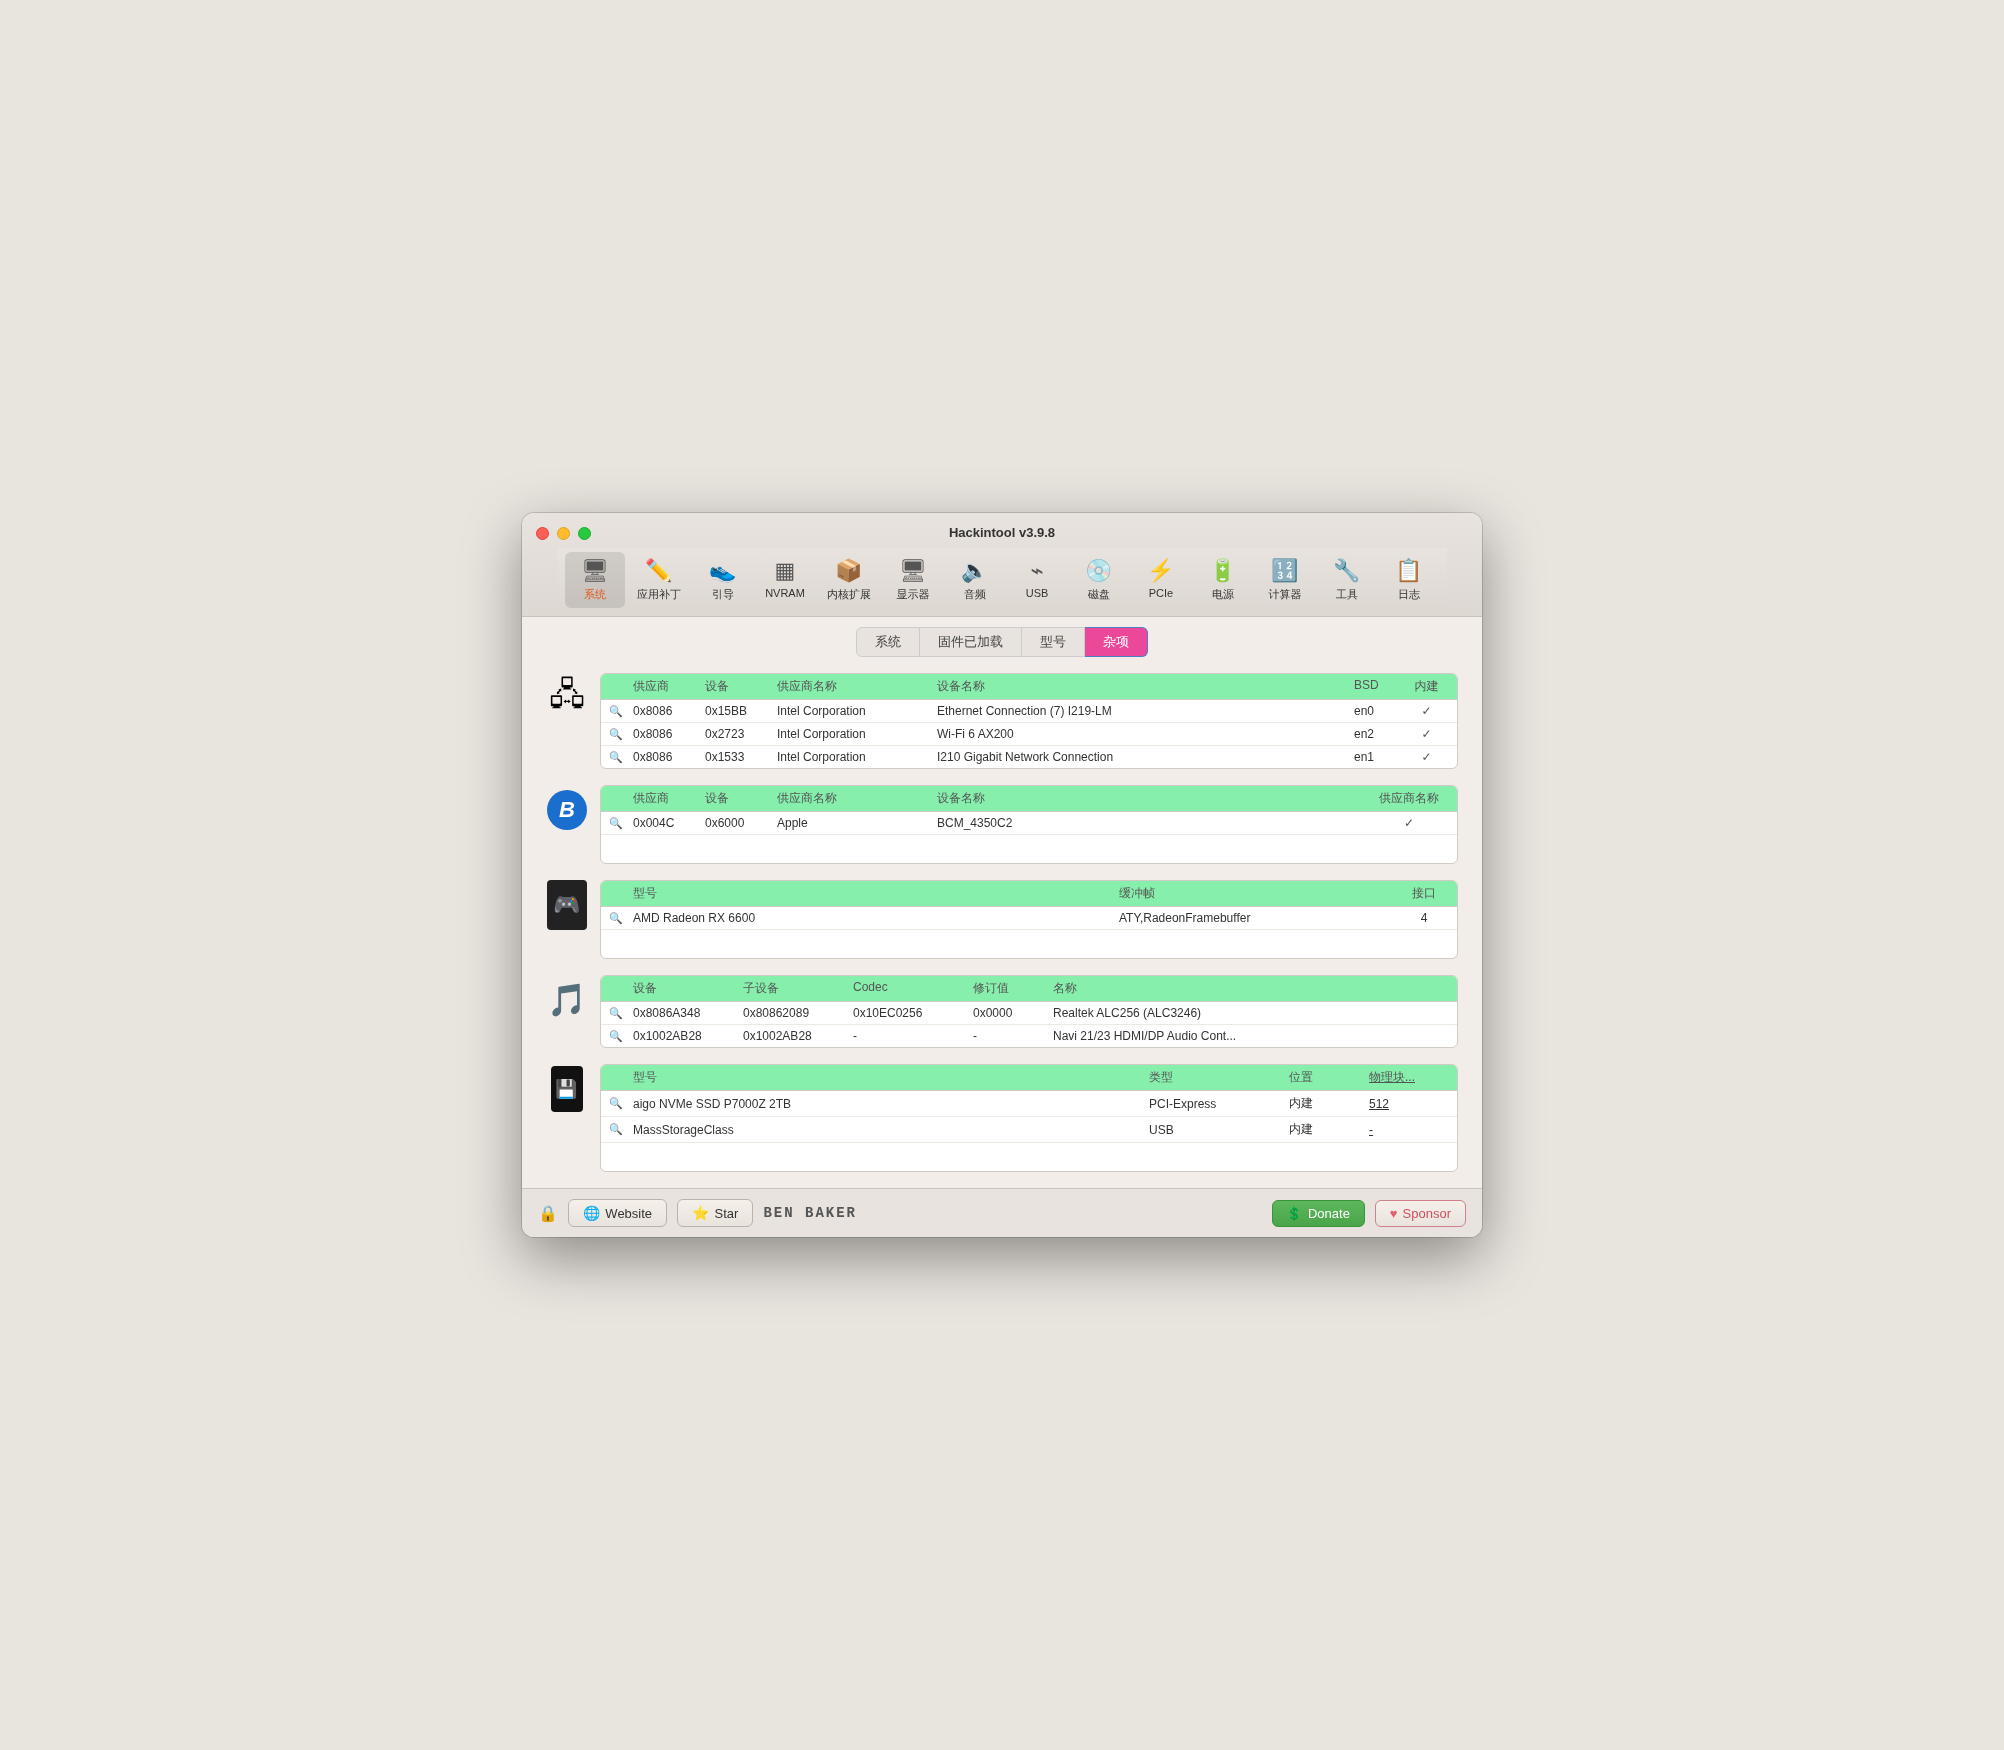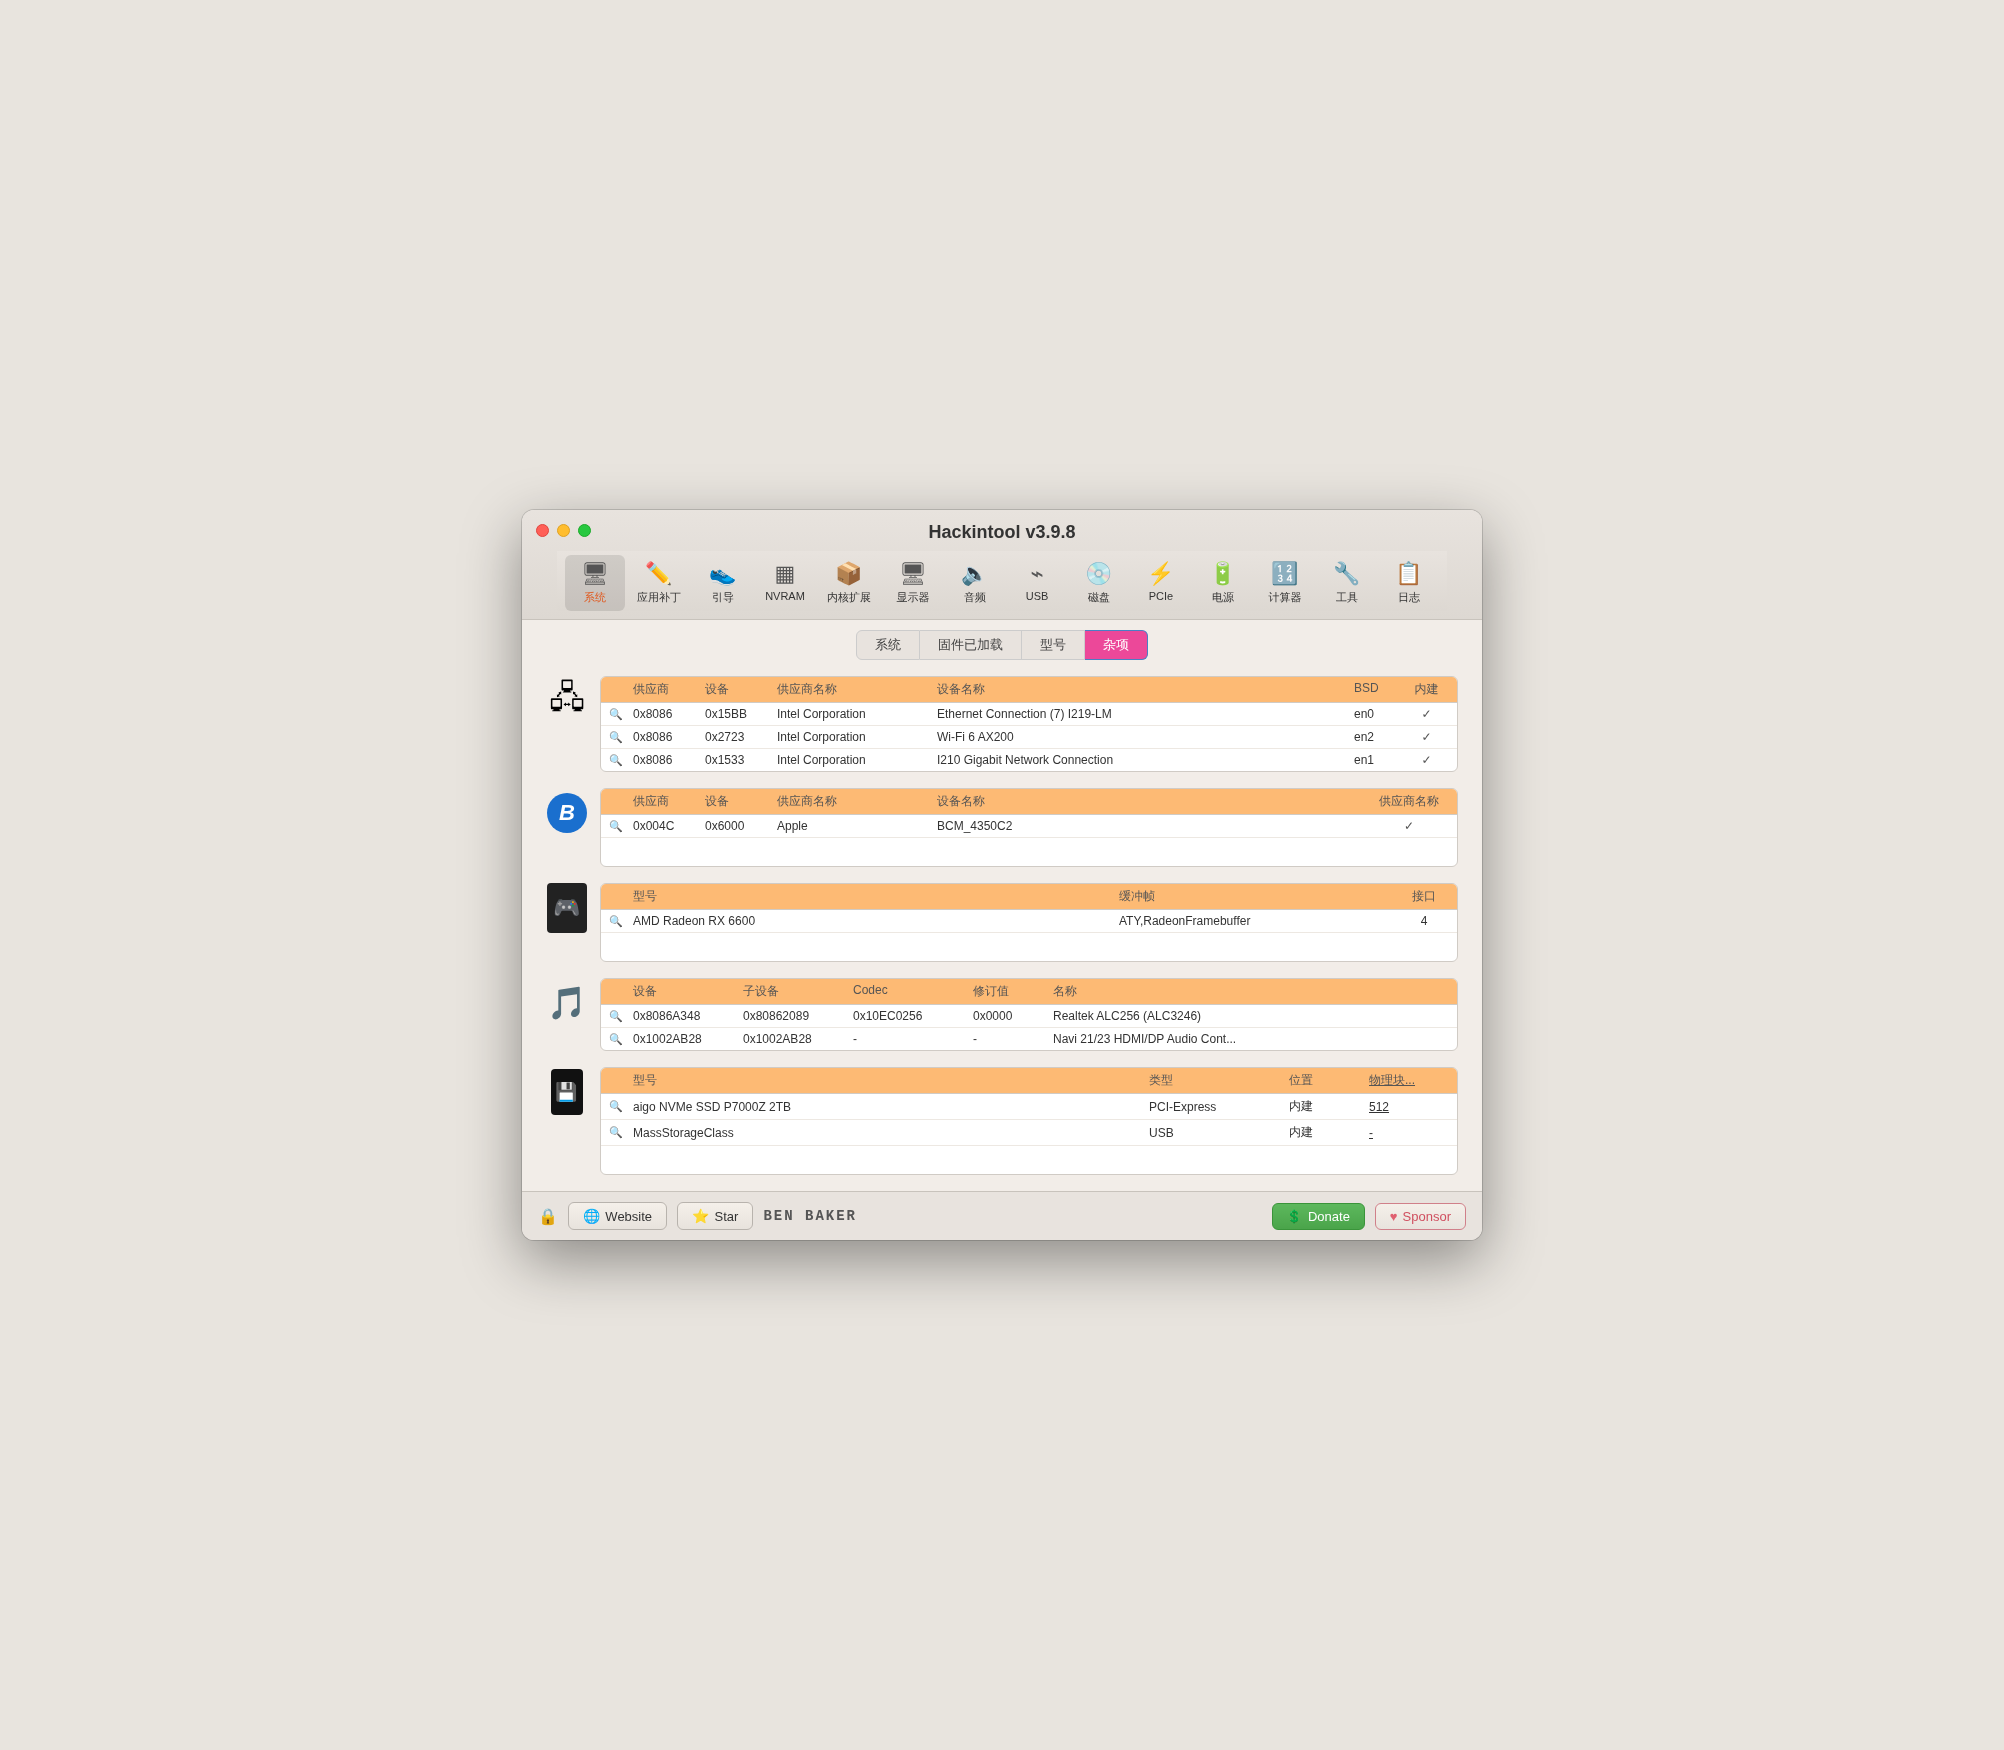--- a/index.html
+++ b/index.html
@@ -42,21 +42,21 @@
     .traffic-light {
       width: 13px;
       height: 13px;
       border-radius: 50%;
       cursor: pointer;
     }
     .tl-close { background: #ff5f57; border: 1px solid #e0443e; }
     .tl-min { background: #ffbd2e; border: 1px solid #dfa123; }
     .tl-max { background: #28c840; border: 1px solid #1aab29; }
     .window-title {
-      font-size: 18px;
+      font-size: 13px;
       font-weight: 600;
       color: #333;
       margin-bottom: 8px;
     }
     
     .toolbar {
       display: flex;
       gap: 2px;
       padding: 4px 8px 0;
       background: linear-gradient(to bottom, #e8e3de, #ddd8d2);
@@ -135,21 +135,21 @@
     }
     .section-table {
       flex: 1;
       border: 1px solid #d0cbc5;
       border-radius: 6px;
       background: white;
       overflow: hidden;
     }
     .table-header {
       display: flex;
-      background: #fdba74;
+      background: #86efac;
       border-bottom: 1px solid #d0cbc5;
       padding: 4px 8px;
     }
     .table-row {
       display: flex;
       border-bottom: 1px solid #ede8e2;
       padding: 4px 8px;
       align-items: center;
     }
     .table-row:last-child { border-bottom: none; }

